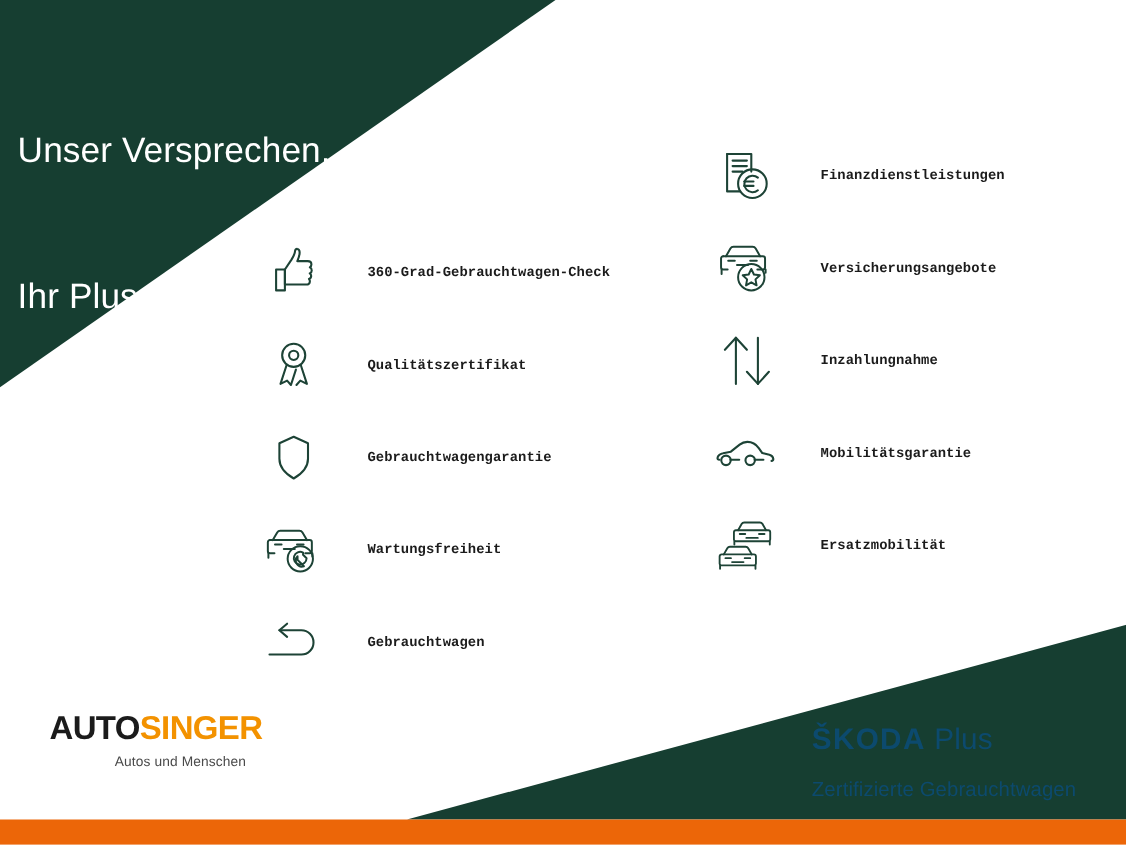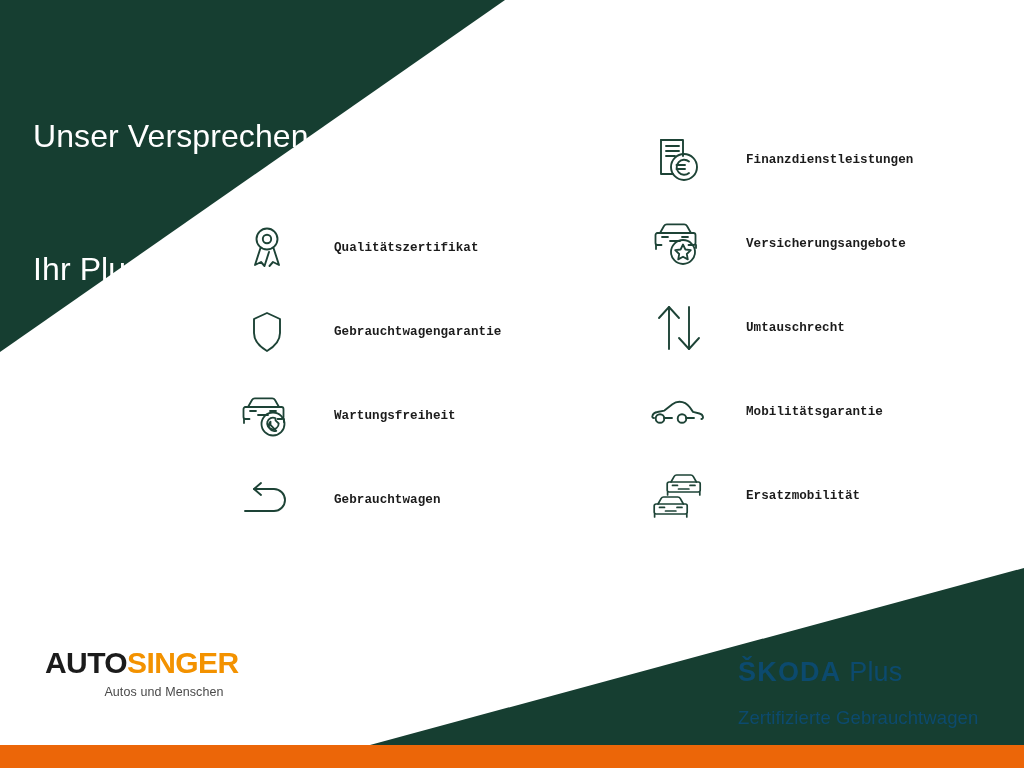--- a/index.html
+++ b/index.html
@@ -26,21 +26,21 @@
     position: absolute;
     left: 0;
     top: 0;
     width: 1024px;
     height: 768px;
   }
 
   
   .headline {
     position: absolute;
-    left: 33px;
+    left: 16px;
     top: 26px;
     color: #ffffff;
     font-size: 32px;
     line-height: 1.38;
     font-weight: 400;
     letter-spacing: 0.1px;
     white-space: pre;
   }
   .headline-line { display: block; }
 
@@ -140,20 +140,29 @@
     <rect x="0" y="745" width="1024" height="23" fill="#EC6608"></rect>
   </svg>
 
   <div class="headline">
     <span class="headline-line">Unser Versprechen.</span>
     <span class="headline-line">Ihr Plus.</span>
   </div>
 
   <div class="col col-left">
 
+    <div class="feature">
+      <span class="feature-icon">
+        <svg width="50" height="50" viewBox="0 0 50 50" fill="none" stroke="#1d4336" stroke-width="1.9" stroke-linecap="round" stroke-linejoin="round">
+          <path d="M17 22 H9 V41 H17 Z"></path>
+          <path d="M17 22 l6 -9 c1.6 -2.6 3.2 -5.4 3.2 -7.6 0 -1.5 1.1 -2.3 2.2 -2.1 1.3 .2 2 1.5 2 3.2 0 2.6 -1.1 5.6 -2.1 7.9 h9.4 c2 0 3.4 1.4 3.4 3.1 0 1.1 -.6 2 -1.4 2.6 1 .5 1.7 1.5 1.7 2.7 0 1.2 -.7 2.2 -1.8 2.7 .8 .5 1.3 1.4 1.3 2.4 0 1.3 -.8 2.3 -2 2.7 .5 .5 .8 1.2 .8 2 0 1.7 -1.4 3.1 -3.4 3.1 H17 Z"></path>
+        </svg>
+      </span>
+      <span class="feature-label">360-Grad-Gebrauchtwagen-Check</span>
+    </div>
 
     <div class="feature">
       <span class="feature-icon">
         <svg width="50" height="50" viewBox="0 0 50 50" fill="none" stroke="#1d4336" stroke-width="1.9" stroke-linecap="round" stroke-linejoin="round">
           <circle cx="25" cy="16" r="10.5"></circle>
           <circle cx="25" cy="16" r="4.2"></circle>
           <path d="M18.5 25 L13 42 l6 -3 3.5 4 4.5 -14"></path>
           <path d="M31.5 25 L37 42 l-6 -3 -3.5 4"></path>
         </svg>
       </span>
@@ -232,21 +241,21 @@
 
     <div class="feature">
       <span class="feature-icon">
         <svg width="52" height="54" viewBox="0 0 52 54" fill="none" stroke="#1d4336" stroke-width="1.9" stroke-linecap="round" stroke-linejoin="round">
           <path d="M16 48 V6"></path>
           <path d="M6 17 L16 6 l10 11"></path>
           <path d="M36 6 V48"></path>
           <path d="M26 37 L36 48 l10 -11"></path>
         </svg>
       </span>
-      <span class="feature-label">Umtauschrecht</span>
+      <span class="feature-label">Inzahlungnahme</span>
     </div>
 
     <div class="feature">
       <span class="feature-icon">
         <svg width="58" height="32" viewBox="0 0 58 32" fill="none" stroke="#1d4336" stroke-width="1.9" stroke-linecap="round" stroke-linejoin="round">
           <path d="M4 22 c-1.3 0 -2 -1 -1.6 -2.2 .6 -2 2.6 -3.4 5 -3.8 l7 -1.4 8 -6.4 c2 -1.6 4.4 -2.5 7 -2.5 4.2 0 8 2.2 10.4 5.6 l3.2 4.6 6.4 1.6 c2 .5 3.4 2 3.6 3.7 .1 .9 -.6 1.8 -1.6 1.8"></path>
           <path d="M14 22 H22"></path>
           <path d="M36 22 H44"></path>
           <circle cx="10" cy="22.5" r="4.3"></circle>
           <circle cx="32" cy="22.5" r="4.3"></circle>

